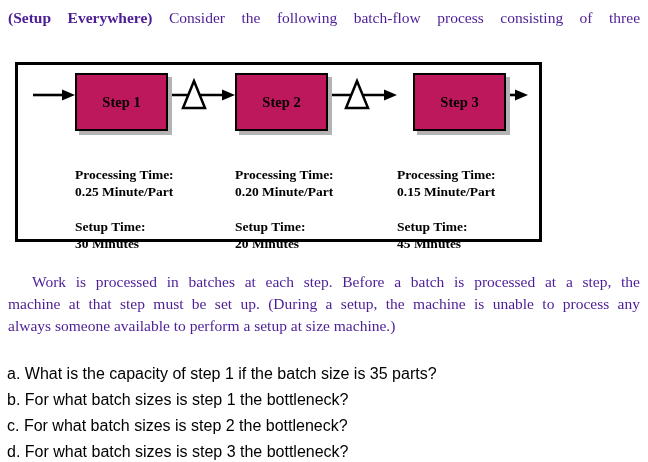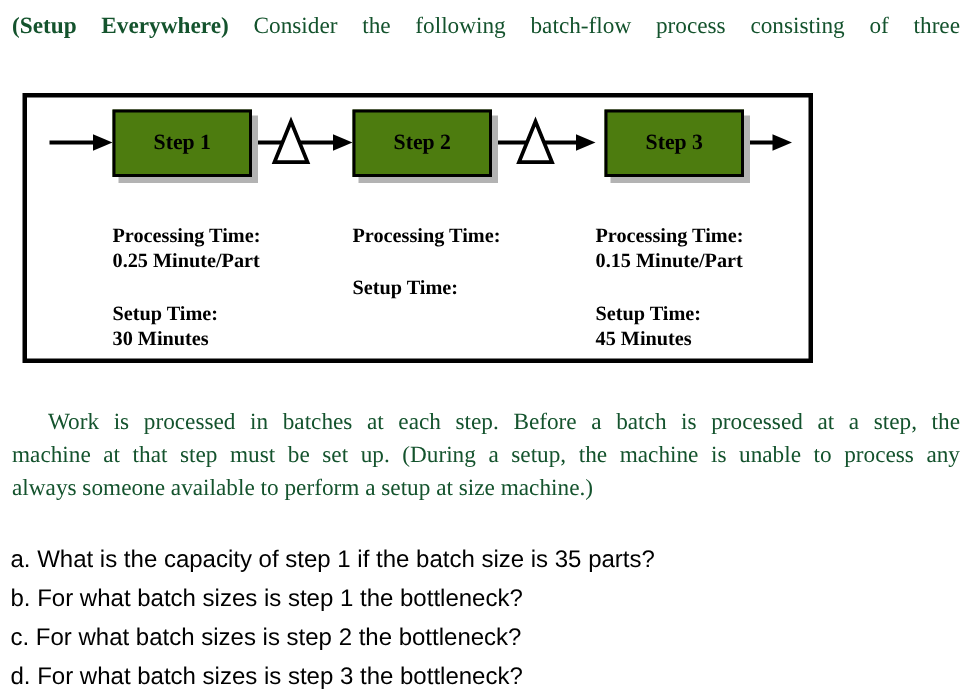--- a/index.html
+++ b/index.html
@@ -10,21 +10,21 @@
     background: #ffffff;
     color: #000000;
     font-family: "Liberation Serif", serif;
     overflow: hidden;
   }
 
   
   .textblock { position: absolute; left: 8px; width: 632px; }
   .serifline {
     font: 400 15.5px/21.8px "Liberation Serif", serif;
-    color: #14532d;
+    color: #4c1d95;
   }
   .just { text-align: justify; text-align-last: justify; }
   .lead-bold { font-weight: 700; }
   .indent { text-indent: 24px; }
 
   
   .diagram {
     position: absolute;
     left: 15px; top: 62px;
     width: 527px; height: 180px;
@@ -33,35 +33,35 @@
     background: #fff;
   }
   .flow-svg { position: absolute; left: 0; top: 0; width: 521px; height: 174px; }
   .flow-line { stroke: #000; stroke-width: 2.6; }
   .arrow-head { fill: #000; stroke: none; }
   .inv-triangle { fill: #fff; stroke: #000; stroke-width: 2.5; stroke-linejoin: miter; }
 
   .step-box {
     position: absolute;
     top: 8px;
-    width: 93px; height: 45px;
+    width: 93px; height: 58px;
     box-sizing: border-box;
     border: 2.6px solid #000;
-    background: #4d7c0f;
+    background: #be185d;
     box-shadow: 4px 4px 0 #b3b3b3;
     display: flex; align-items: center; justify-content: center;
     font: 700 14.5px "Liberation Serif", serif;
   }
   .step-box.s1 { left: 57px; }
   .step-box.s2 { left: 217px; align-items: center; }
-  .step-box.s3 { left: 385px; font-family: Liberation Serif, serif; }
+  .step-box.s3 { left: 395px; font-family: Liberation Serif, serif; }
 
   .step-info {
     position: absolute;
-    top: 83px;
+    top: 101px;
     width: 150px;
     font: 700 13.5px/17px "Liberation Serif", serif;
     color: #000;
   }
   .step-info.s1 { left: 57px; }
   .step-info.s2 { left: 217px; }
   .step-info.s3 { left: 379px; }
   .info-gap { height: 18px; }
 
   
@@ -112,22 +112,24 @@
 
     <div class="step-info s1">
       <div>Processing Time:</div>
       <div>0.25 Minute/Part</div>
       <div class="info-gap"></div>
       <div>Setup Time:</div>
       <div>30 Minutes</div>
     </div>
     <div class="step-info s2">
       <div>Processing Time:</div>
+      <div>0.20 Minute/Part</div>
       <div class="info-gap"></div>
       <div>Setup Time:</div>
+      <div>20 Minutes</div>
     </div>
     <div class="step-info s3">
       <div>Processing Time:</div>
       <div>0.15 Minute/Part</div>
       <div class="info-gap"></div>
       <div>Setup Time:</div>
       <div>45 Minutes</div>
     </div>
   </div>
 

